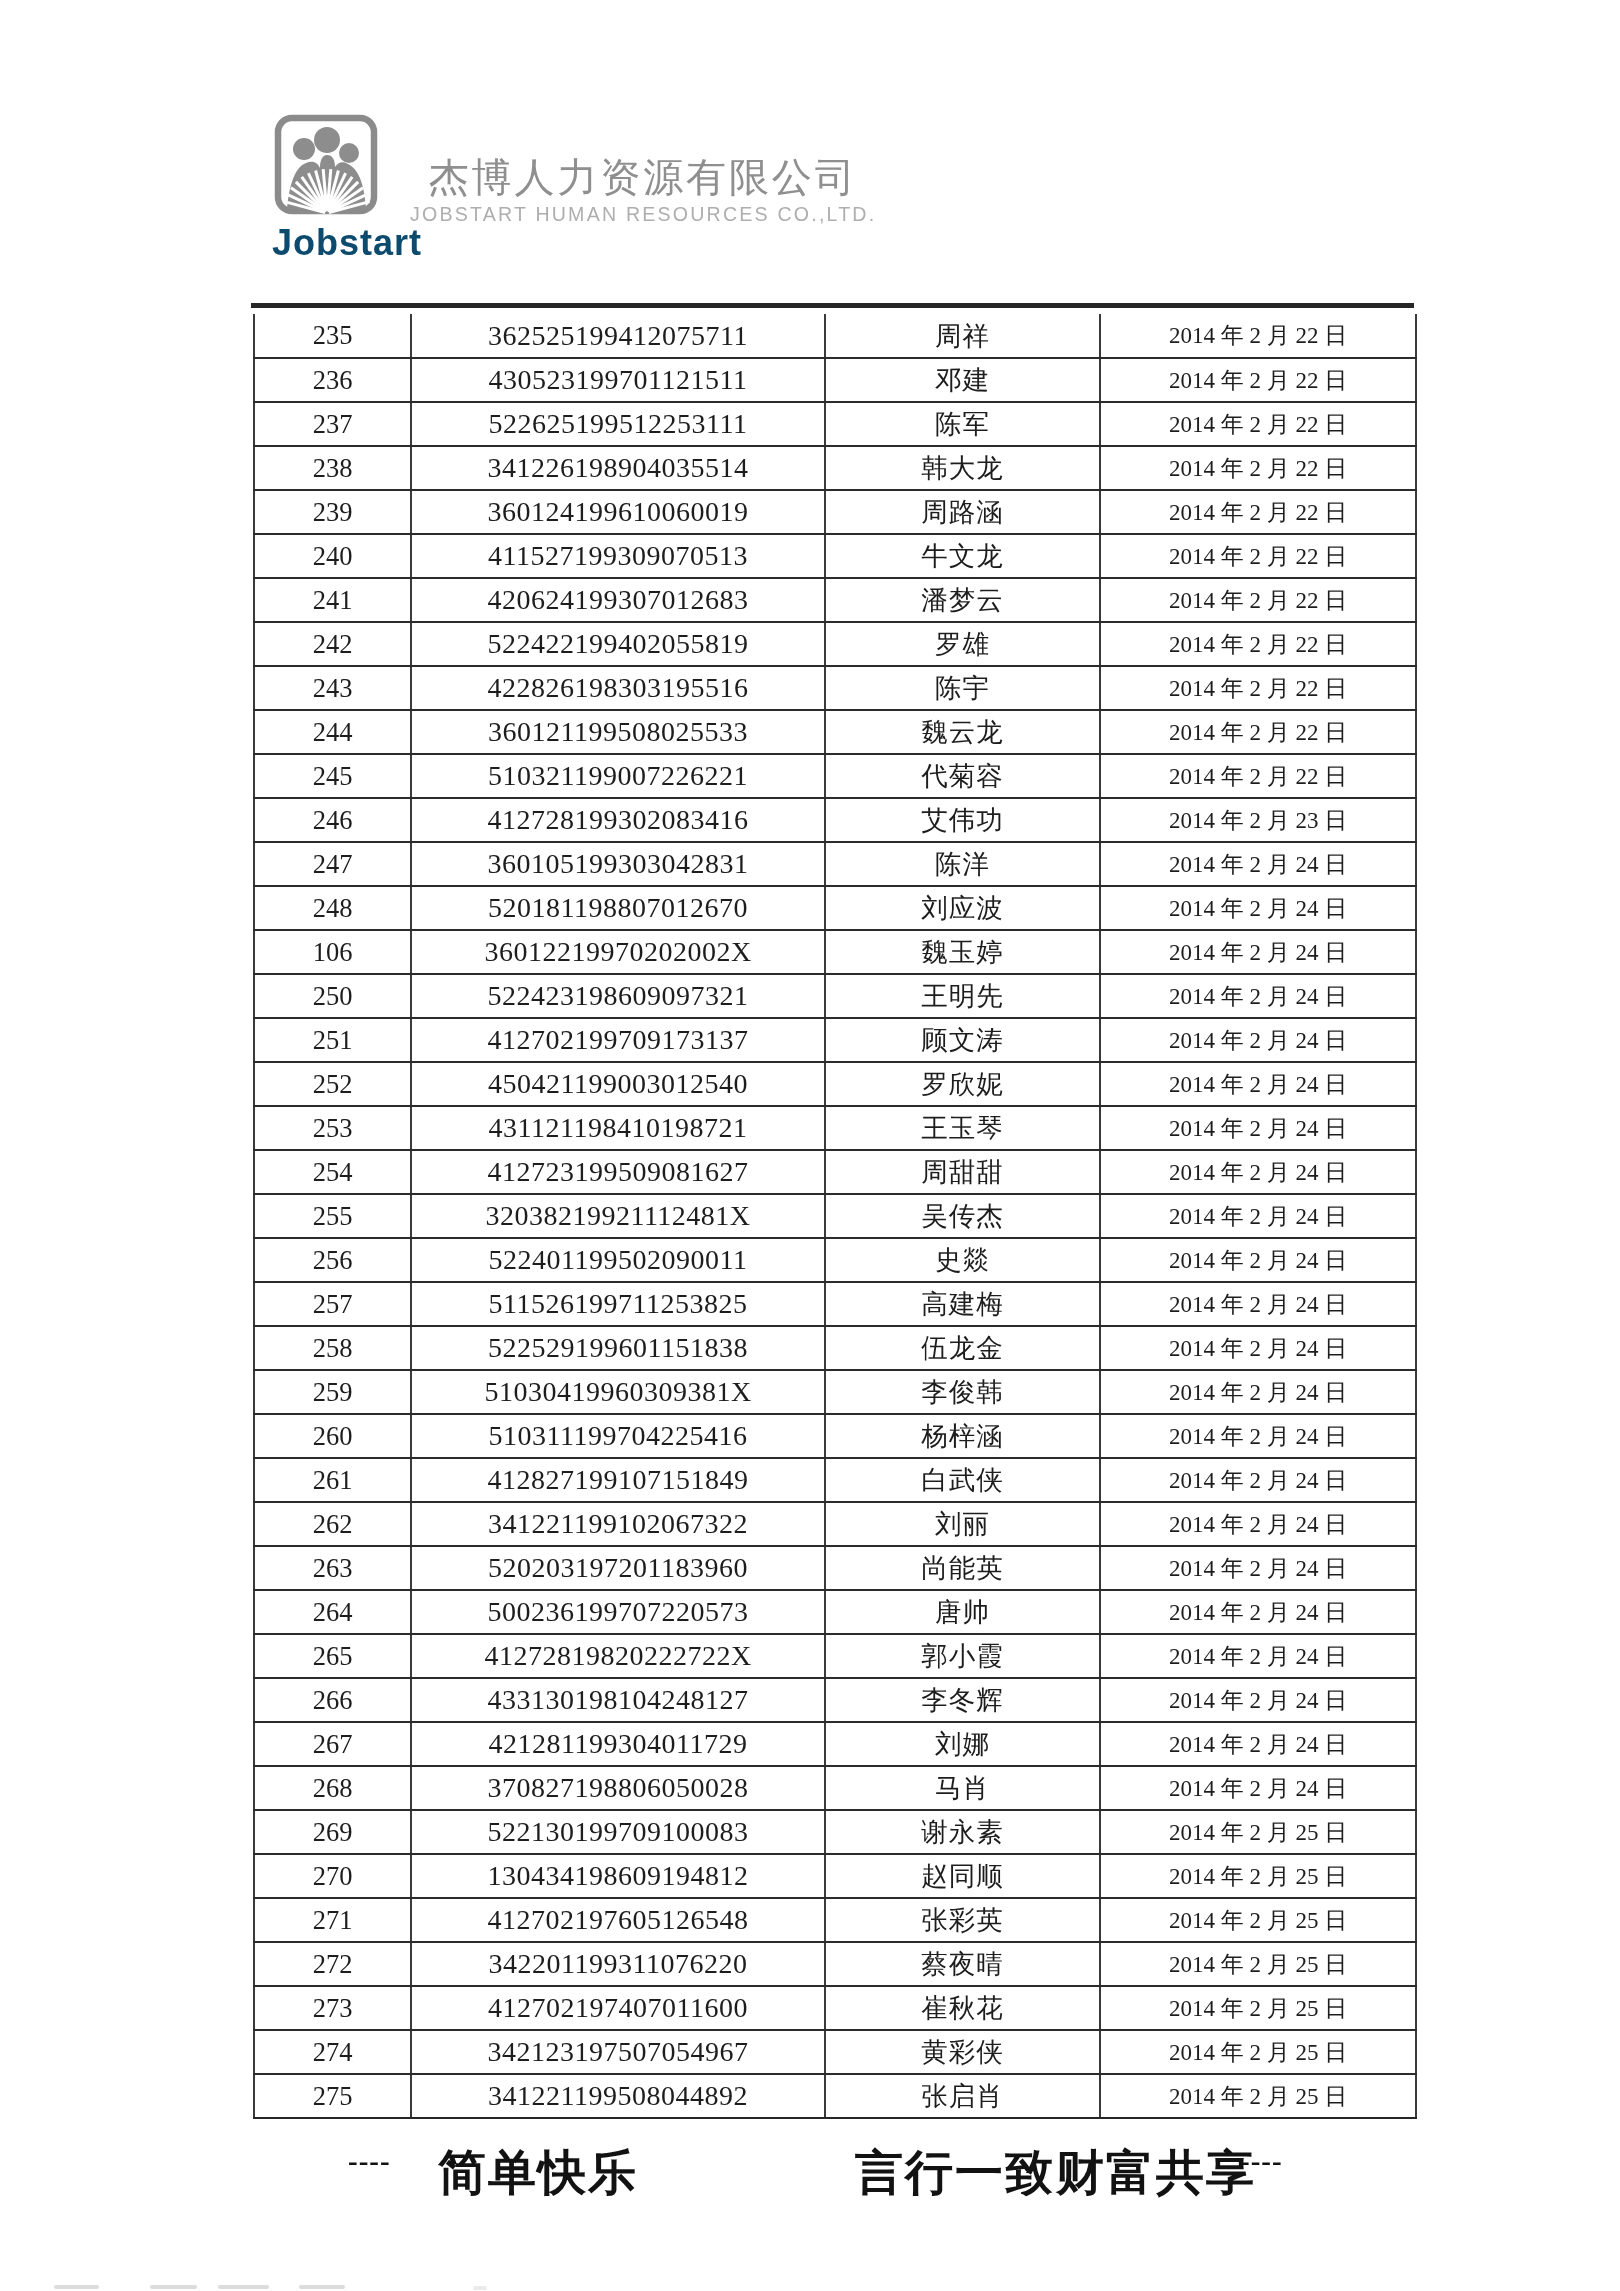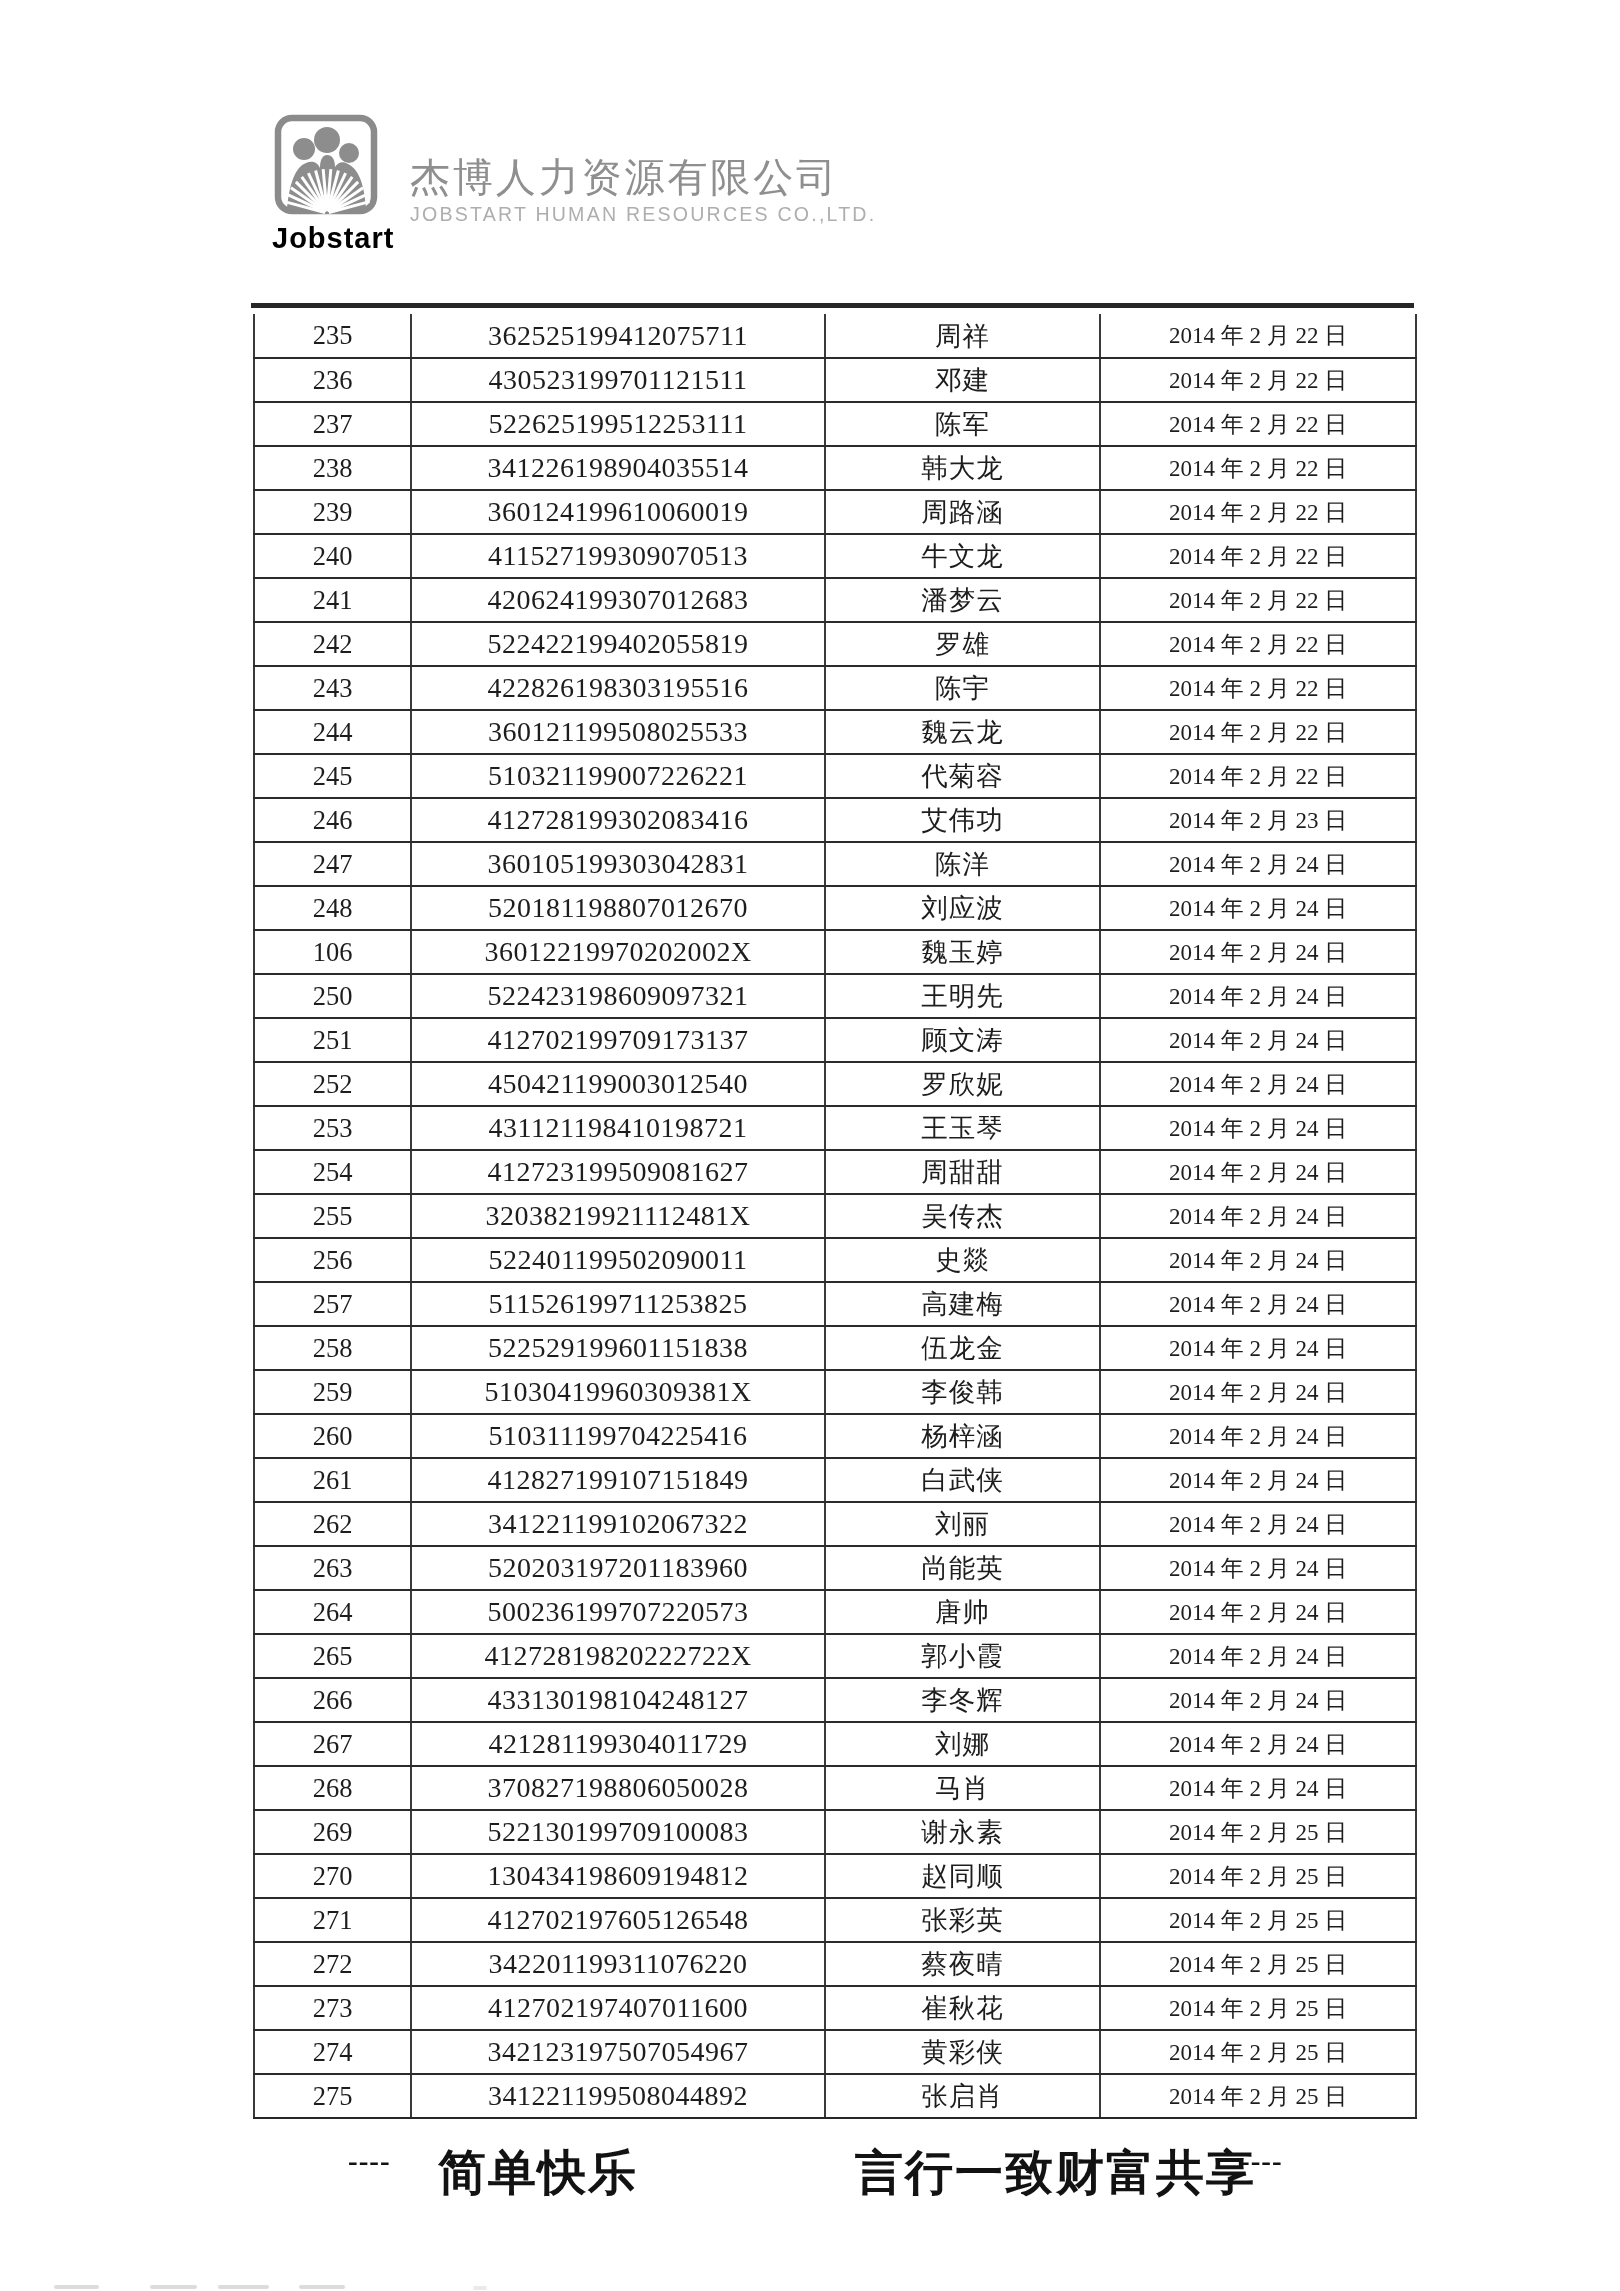--- a/index.html
+++ b/index.html
@@ -23,28 +23,29 @@
     top: 114px;
     width: 110px;
     text-align: center;
   }
   .logo-mark { display: block; }
   .logo-word {
     display: block;
     margin-top: 2px;
     font-family: "Liberation Sans", "DejaVu Sans", sans-serif;
     font-weight: bold;
-    font-size: 29px;
+    font-size: 36px;
     letter-spacing: 1px;
-    color: #000000;
+    color: #0c4a6e;
   }
   .company-block {
     position: absolute;
     left: 410px;
     top: 155px;
+    text-align: center;
   }
   .company-cn {
     font-family: "Liberation Sans", "DejaVu Sans", sans-serif;
     font-size: 40px;
     letter-spacing: 2.9px;
     color: #8f8f8f;
     line-height: 1.1;
     white-space: nowrap;
   }
   .company-en {

